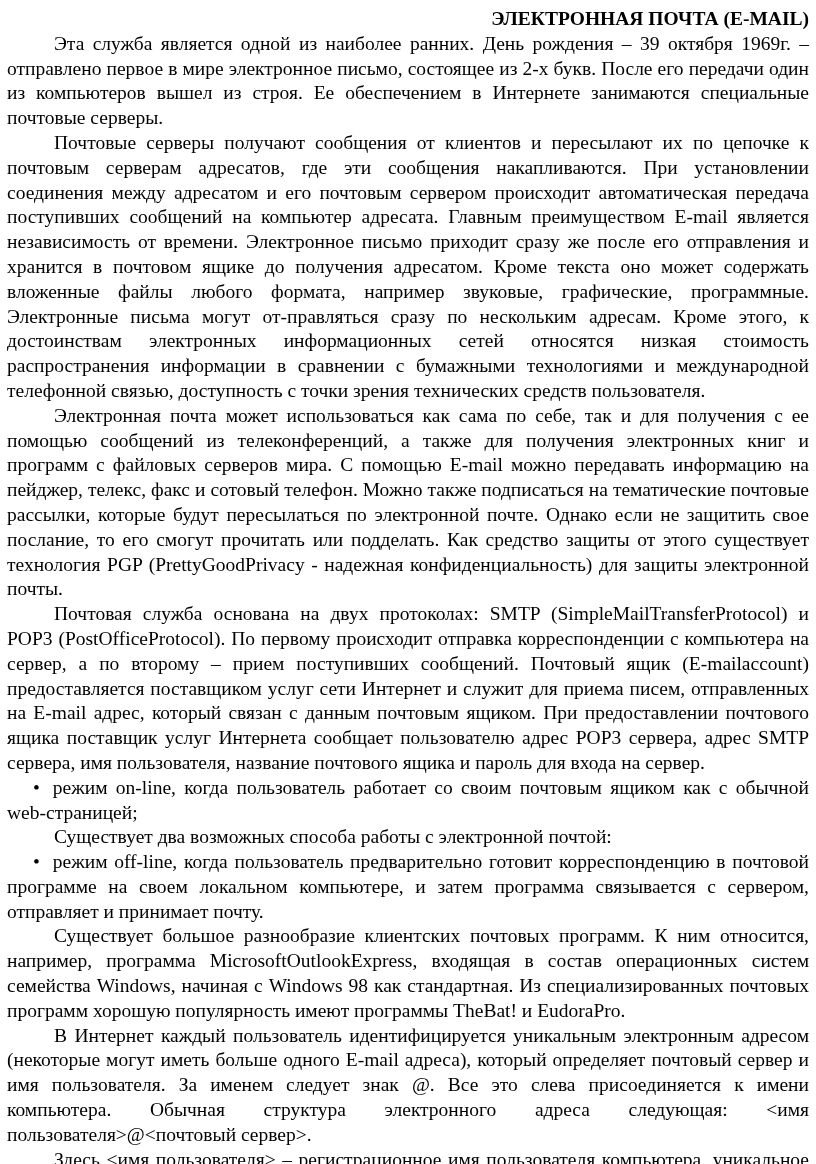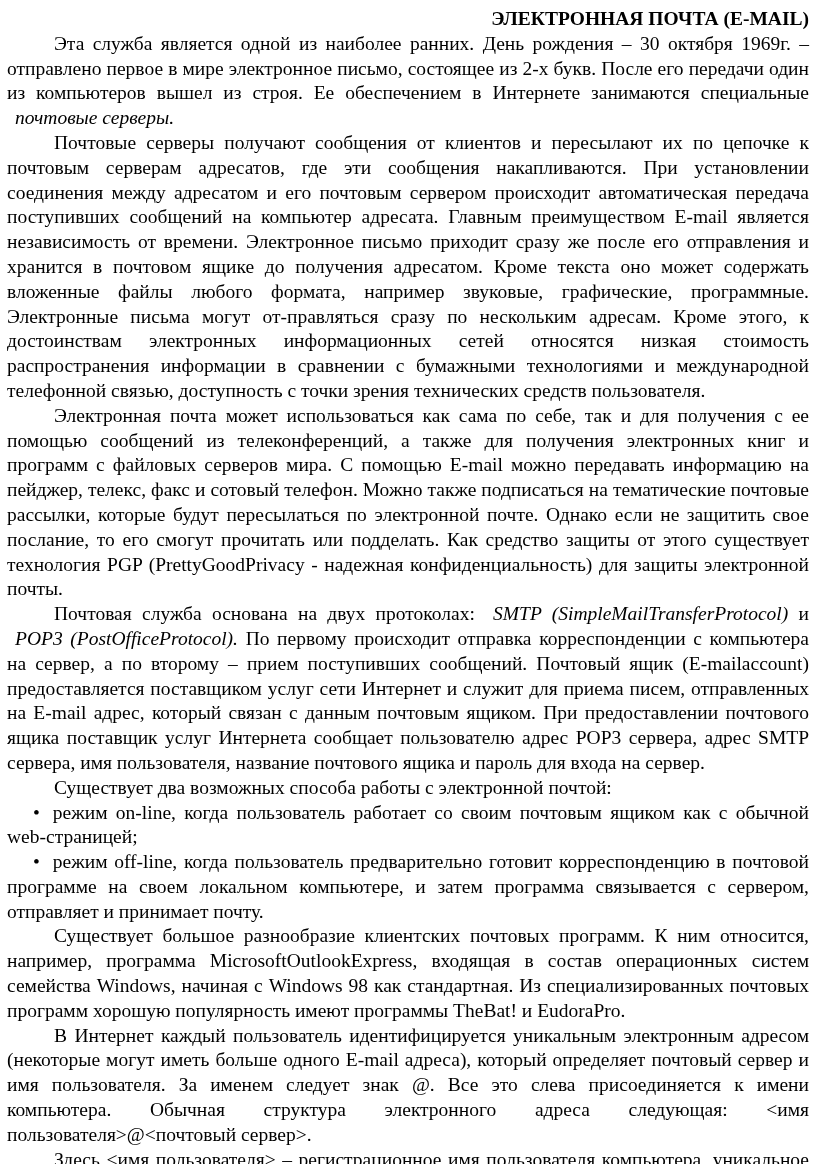--- a/index.html
+++ b/index.html
@@ -29,34 +29,32 @@
     text-align: justify;
     text-indent: 47px;
   }
   .para.bullet {
     text-indent: 26px;
   }
   .marker {
     padding-right: 13px;
   }
   .it {
-    font-style: italic;
-    margin-left: 8px;
   }
 </style>
 </head>
 <body>
 
 <div class="page">
   <h1 class="title">ЭЛЕКТРОННАЯ ПОЧТА (E-MAIL)</h1>
   <div id="doc-body">
-      <p class="para"><span>Эта служба является одной из наиболее ранних. День рождения – 30 октября 1969г. – отправлено первое в мире электронное письмо, состоящее из 2-х букв. После его передачи один из компьютеров вышел из строя. Ее обеспечением в Интернете занимаются специальные </span><span class="it">почтовые серверы.</span></p>
+      <p class="para"><span>Эта служба является одной из наиболее ранних. День рождения – 39 октября 1969г. – отправлено первое в мире электронное письмо, состоящее из 2-х букв. После его передачи один из компьютеров вышел из строя. Ее обеспечением в Интернете занимаются специальные </span><span class="it">почтовые серверы.</span></p>
       <p class="para"><span>Почтовые серверы получают сообщения от клиентов и пересылают их по цепочке к почтовым серверам адресатов, где эти сообщения накапливаются. При установлении соединения между адресатом и его почтовым сервером происходит автоматическая передача поступивших сообщений на компьютер адресата. Главным преимуществом E-mail является независимость от времени. Электронное письмо приходит сразу же после его отправления и хранится в почтовом ящике до получения адресатом. Кроме текста оно может содержать вложенные файлы любого формата, например звуковые, графические, программные. Электронные письма могут от-правляться сразу по нескольким адресам. Кроме этого, к достоинствам электронных информационных сетей относятся низкая стоимость распространения информации в сравнении с бумажными технологиями и международной телефонной связью, доступность с точки зрения технических средств пользователя.</span></p>
       <p class="para"><span>Электронная почта может использоваться как сама по себе, так и для получения с ее помощью сообщений из телеконференций, а также для получения электронных книг и программ с файловых серверов мира. С помощью E-mail можно передавать информацию на пейджер, телекс, факс и сотовый телефон. Можно также подписаться на тематические почтовые рассылки, которые будут пересылаться по электронной почте. Однако если не защитить свое послание, то его смогут прочитать или подделать. Как средство защиты от этого существует технология PGP (PrettyGoodPrivacy - надежная конфиденциальность) для защиты электронной почты.</span></p>
       <p class="para"><span>Почтовая служба основана на двух протоколах: </span><span class="it">SMTP (SimpleMailTransferProtocol)</span><span> и </span><span class="it">POP3 (PostOfficeProtocol).</span><span> По первому происходит отправка корреспонденции с компьютера на сервер, а по второму – прием поступивших сообщений. Почтовый ящик (E-mailaccount) предоставляется поставщиком услуг сети Интернет и служит для приема писем, отправленных на E-mail адрес, который связан с данным почтовым ящиком. При предоставлении почтового ящика поставщик услуг Интернета сообщает пользователю адрес POP3 сервера, адрес SMTP сервера, имя пользователя, название почтового ящика и пароль для входа на сервер.</span></p>
+      <p class="para bullet"><span class="marker">•</span><span>режим on-line, когда пользователь работает со своим почтовым ящиком как с обычной web-страницей;</span></p>
       <p class="para"><span>Существует два возможных способа работы с электронной почтой:</span></p>
-      <p class="para bullet"><span class="marker">•</span><span>режим on-line, когда пользователь работает со своим почтовым ящиком как с обычной web-страницей;</span></p>
       <p class="para bullet"><span class="marker">•</span><span>режим off-line, когда пользователь предварительно готовит корреспонденцию в почтовой программе на своем локальном компьютере, и затем программа связывается с сервером, отправляет и принимает почту.</span></p>
       <p class="para"><span>Существует большое разнообразие клиентских почтовых программ. К ним относится, например, программа MicrosoftOutlookExpress, входящая в состав операционных систем семейства Windows, начиная с Windows 98 как стандартная. Из специализированных почтовых программ хорошую популярность имеют программы TheBat! и EudoraPro.</span></p>
       <p class="para"><span>В Интернет каждый пользователь идентифицируется уникальным электронным адресом (некоторые могут иметь больше одного E-mail адреса), который определяет почтовый сервер и имя пользователя. За именем следует знак @. Все это слева присоединяется к имени компьютера. Обычная структура электронного адреса следующая: &lt;имя пользователя&gt;@&lt;почтовый сервер&gt;.</span></p>
       <p class="para"><span>Здесь &lt;имя пользователя&gt; – регистрационное имя пользователя компьютера, уникальное сочетание имени и фамилии пользователя, либо имя группы пользователей почтового ящика; &lt;почтовый сервер&gt; – доменное имя почтового сервера.</span></p>
     </div>
 </div>
 
 </body></html>

